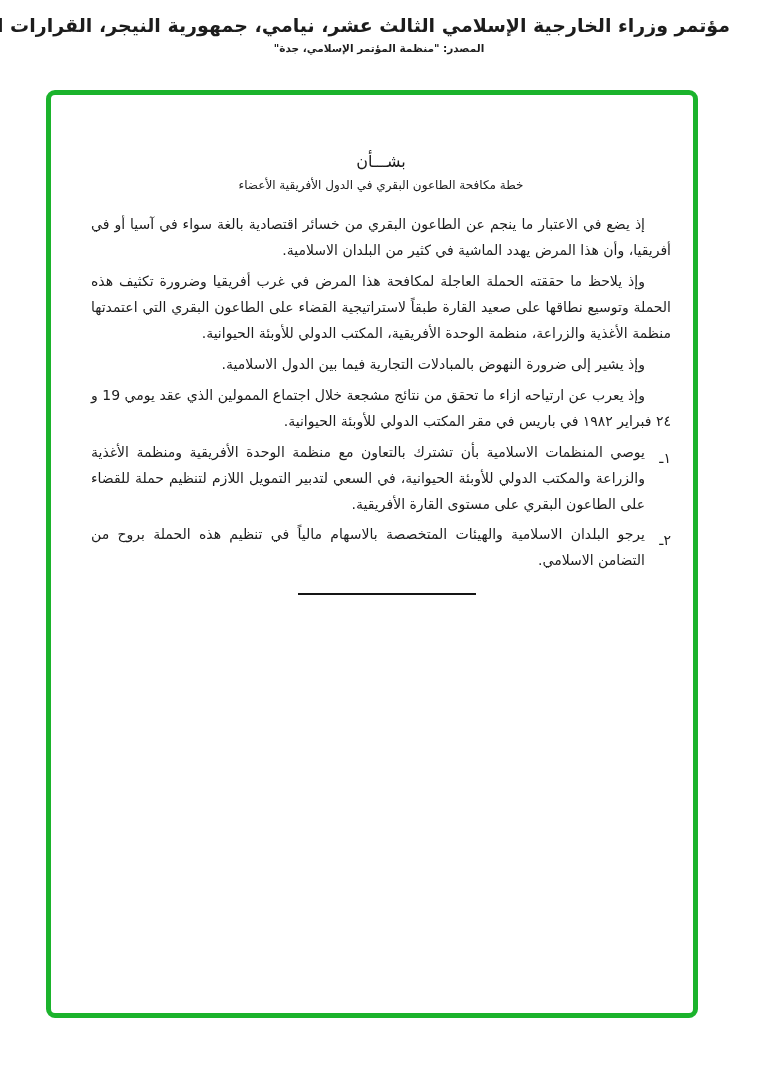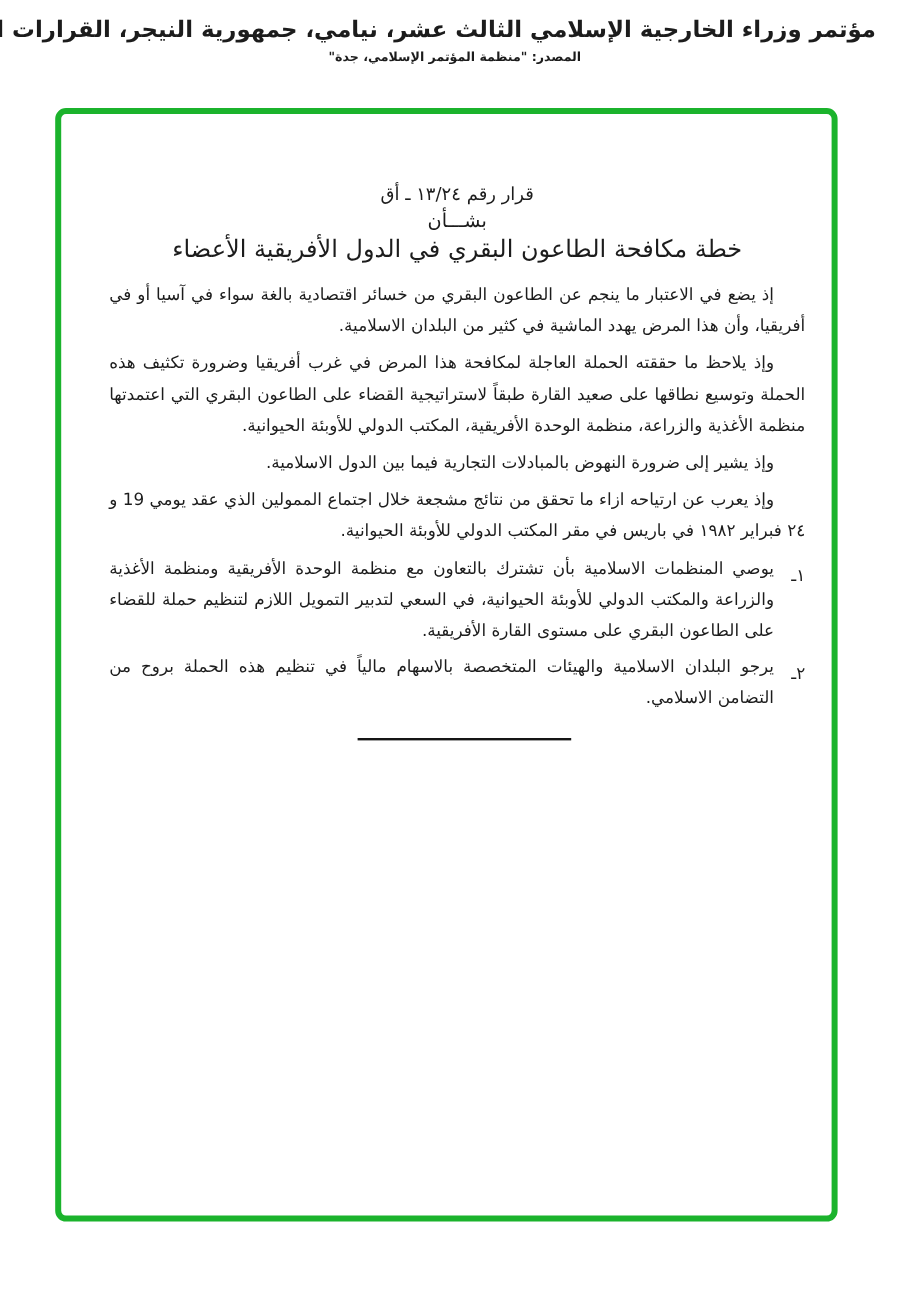--- a/index.html
+++ b/index.html
@@ -59,21 +59,21 @@
   }
   .title-line1 {
     font-size: 15px;
     line-height: 22px;
   }
   .title-line2 {
     font-size: 16px;
     line-height: 22px;
   }
   .title-line3 {
-    font-size: 20px;
+    font-size: 12px;
     line-height: 24px;
   }
   .body-par {
     font-size: 14px;
     line-height: 26px;
     text-align: justify;
     text-indent: 26px;
     margin: 0 0 5px 0;
   }
   .num-item {
@@ -102,21 +102,20 @@
 
 <div class="page-header">
   <div class="header-line1">مؤتمر وزراء الخارجية الإسلامي الثالث عشر، نيامي، جمهورية النيجر، القرارات الاقتصادية، القرار الرقم ١٣/٢٤- أق</div>
   <div class="header-line2">المصدر:  "منظمة المؤتمر الإسلامي، جدة"</div>
 </div>
 
 <div class="doc-frame" style="border-color: rgb(27, 179, 44);">
   <div class="doc-content">
 
     <div class="title-block">
-      <div class="title-line1">قرار رقم ١٣/٢٤ ـ أق</div>
       <div class="title-line2">بشـــأن</div>
       <div class="title-line3">خطة مكافحة الطاعون البقري في الدول الأفريقية الأعضاء</div>
     </div>
 
     <p class="body-par">إذ يضع في الاعتبار ما ينجم عن الطاعون البقري من خسائر اقتصادية بالغة سواء في آسيا أو في أفريقيا، وأن هذا المرض يهدد الماشية في كثير من البلدان الاسلامية.</p>
     <p class="body-par">وإذ يلاحظ ما حققته الحملة العاجلة لمكافحة هذا المرض في غرب أفريقيا وضرورة تكثيف هذه الحملة وتوسيع نطاقها على صعيد القارة طبقاً لاستراتيجية القضاء على الطاعون البقري التي اعتمدتها منظمة الأغذية والزراعة، منظمة الوحدة الأفريقية، المكتب الدولي للأوبئة الحيوانية.</p>
     <p class="body-par">وإذ يشير إلى ضرورة النهوض بالمبادلات التجارية فيما بين الدول الاسلامية.</p>
     <p class="body-par">وإذ يعرب عن ارتياحه ازاء ما تحقق من نتائج مشجعة خلال اجتماع الممولين الذي عقد يومي 19 و ٢٤ فبراير ١٩٨٢ في باريس في مقر المكتب الدولي للأوبئة الحيوانية.</p>
 
     <div class="num-item">

